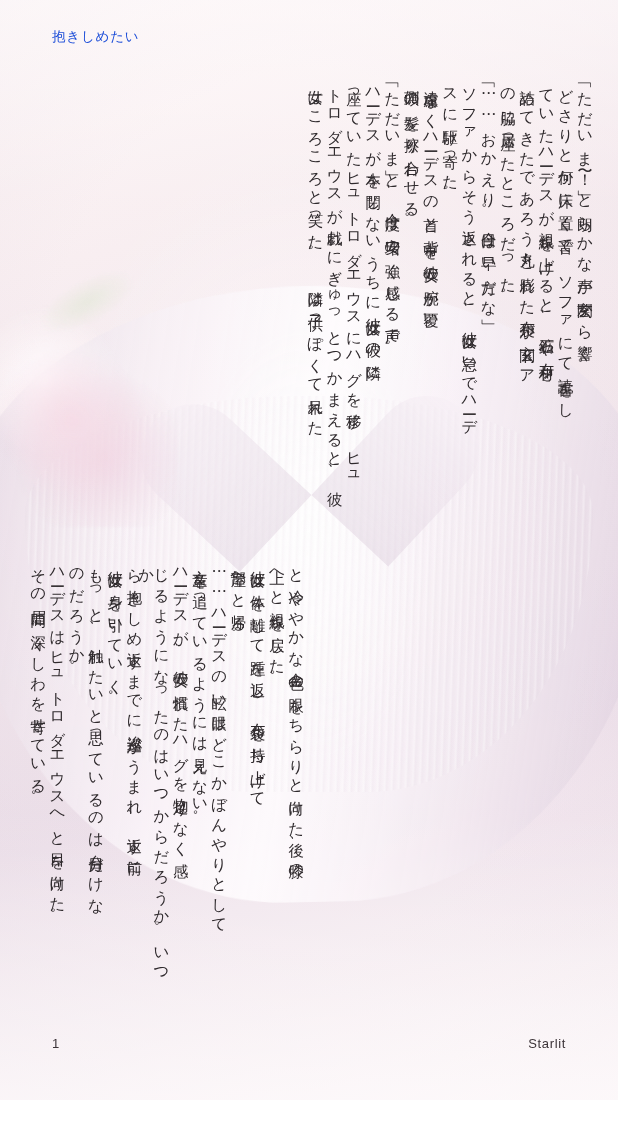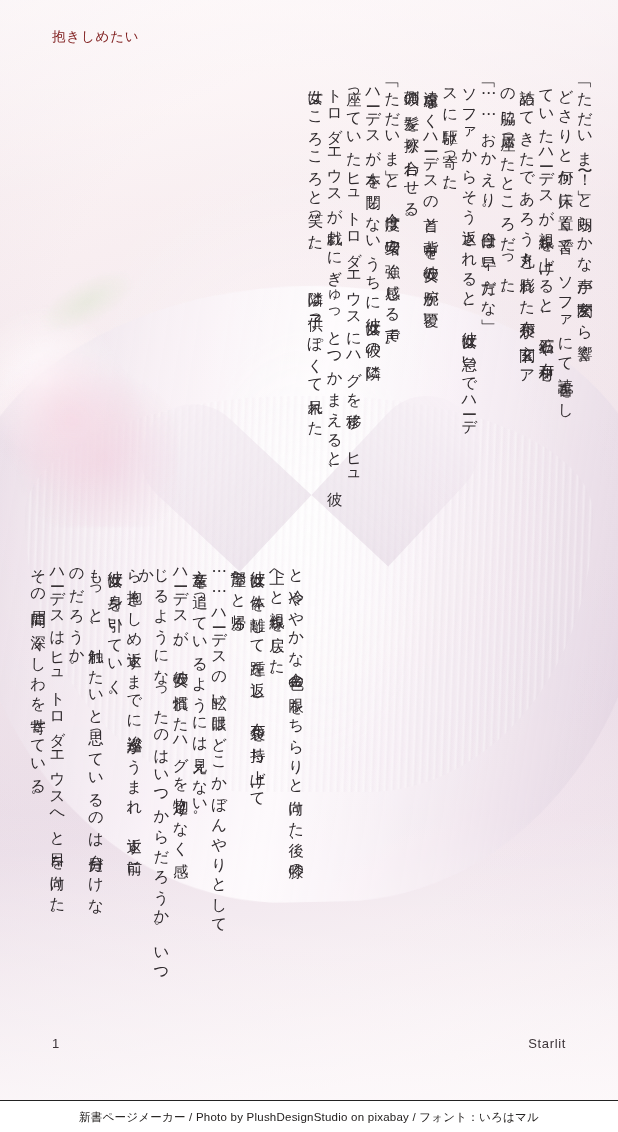--- a/index.html
+++ b/index.html
@@ -129,21 +129,21 @@
     background: linear-gradient(180deg, rgba(255,252,253,0.55) 0%, rgba(255,252,253,0.12) 18%, rgba(255,252,253,0.10) 74%, rgba(255,252,253,0.72) 100%);
   }
 
   
   .header {
     position: absolute;
     left: 52px;
     top: 28px;
     font-size: 13.5px;
     letter-spacing: 0.06em;
-    color: #7f1d1d;
+    color: #1d4ed8;
   }
 
   
   .body-text {
     position: absolute;
     left: 26px;
     top: 78px;
     width: 566px;
     height: 900px;
     display: flex;
@@ -247,15 +247,14 @@
     <div class="col" style="padding-top:480px;height:420px;">のだろうか。</div>
     <div class="col" style="padding-top:480px;height:420px;">ハーデスはヒュトロダエウスへと目を向けた。</div>
     <div class="col" style="padding-top:480px;height:420px;">その眉間に深くしわを寄せている。</div>
   </div>
 
   <div class="footer-row">
     <div>1</div>
     <div>Starlit</div>
   </div>
 
-  <div class="credit-bar">新書ページメーカー / Photo by PlushDesignStudio on pixabay / フォント：いろはマル</div>
 
 </div>
 
 </body></html>

